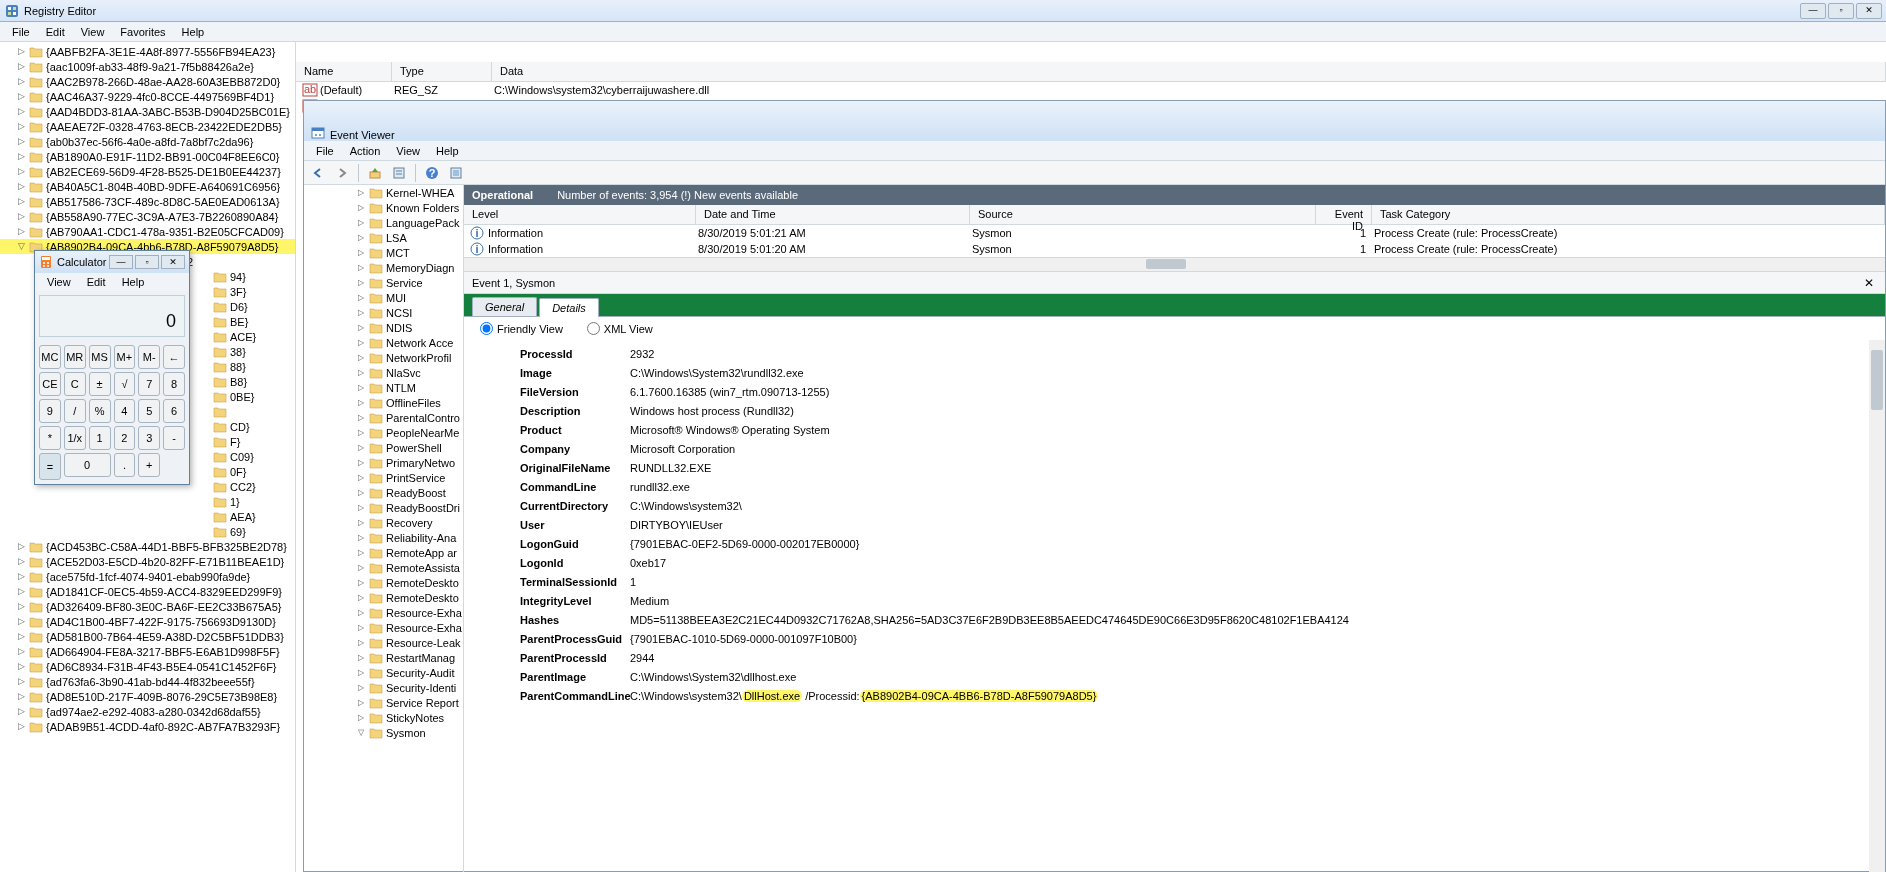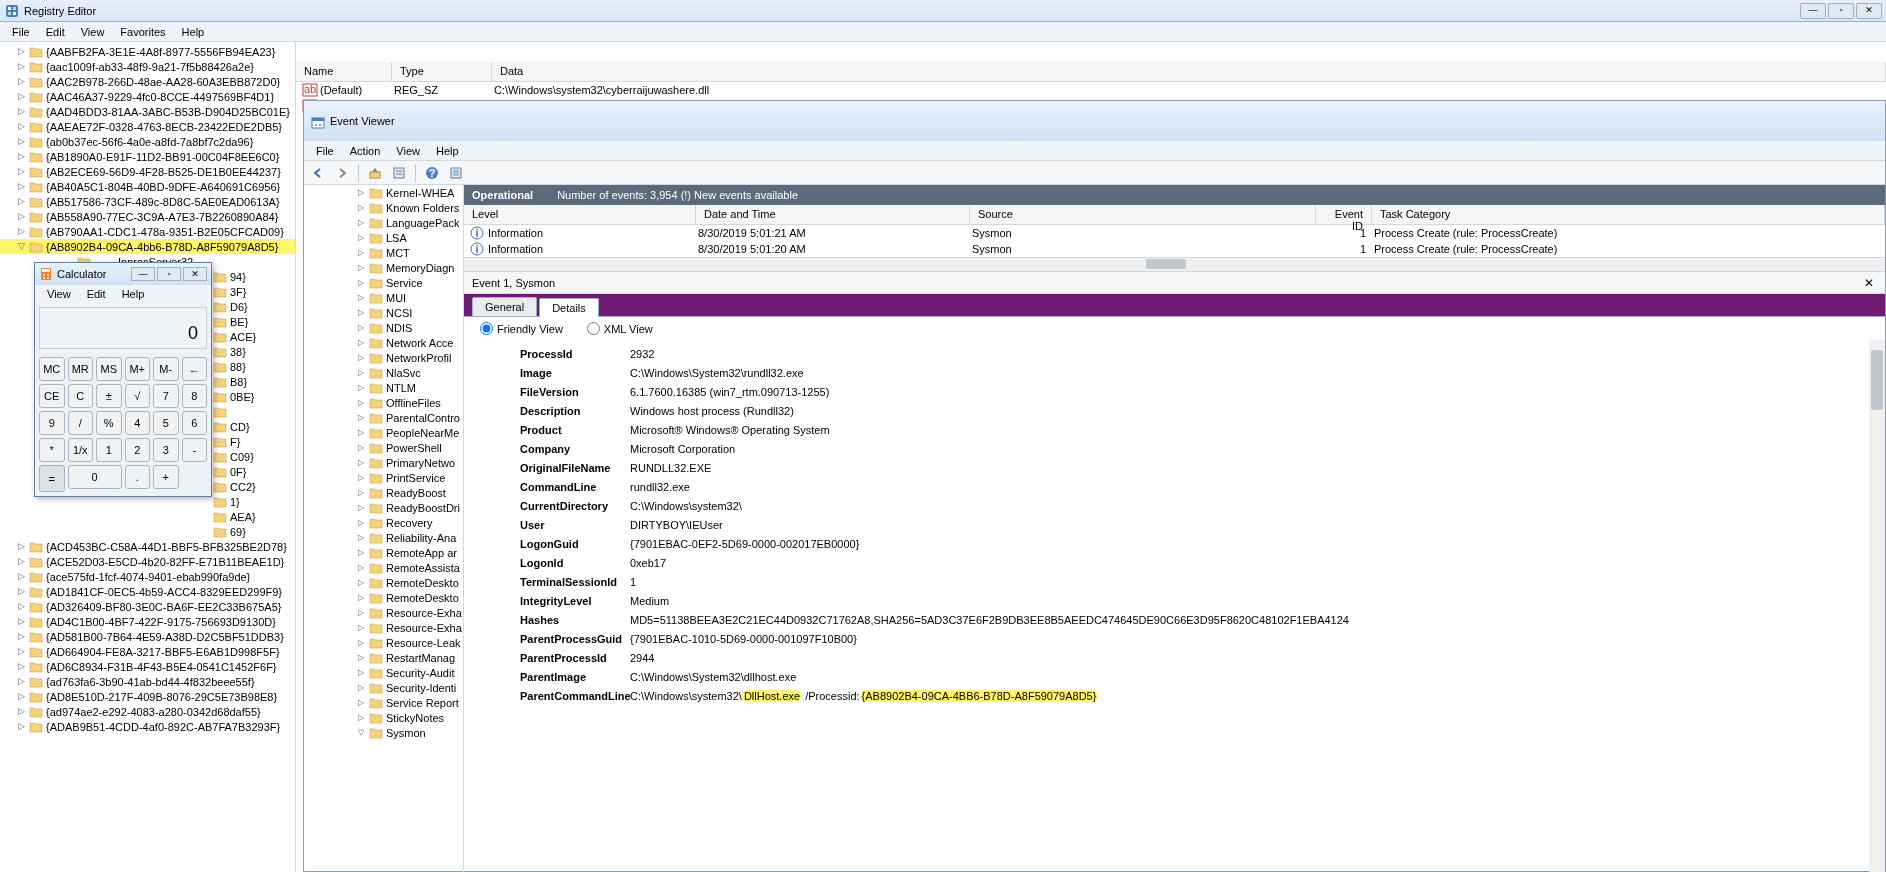--- a/index.html
+++ b/index.html
@@ -31,21 +31,21 @@
 .valhdr .c1{width:96px}.valhdr .c2{width:100px}.valhdr .c3{flex:1}
 .valrow { display:flex; height:16px; align-items:center; }
 .valrow .ic { width:16px; height:14px; margin:0 2px 0 6px; }
 .valrow .c1{width:74px}.valrow .c2{width:100px}.valrow .c3{flex:1}
 
 
 .fold svg, .ic svg { display:block; }
 
 
 .eventviewer { position:absolute; top:100px; left:303px; right:0; bottom:0; background:#fff; border:1px solid #8a9cb0; }
-.ev-title { height:40px; background:linear-gradient(#eaf2fb,#cfe1f5); display:flex; align-items:flex-start; padding:14px 6px; }
+.ev-title { height:40px; background:linear-gradient(#eaf2fb,#cfe1f5); display:flex; align-items:flex-end; padding:0 6px; }
 .ev-title .icon{width:16px;height:16px;margin-right:4px}
 .ev-menu { height:20px; background:#f0f4f8; display:flex; align-items:center; padding:0 4px; border-bottom:1px solid #d0d8e0; }
 .ev-menu span{padding:2px 8px;cursor:pointer}
 .ev-tb { height:24px; background:#f4f6f8; display:flex; align-items:center; padding:0 4px; gap:4px; border-bottom:1px solid #d0d8e0; }
 .ev-tb .btn{width:20px;height:20px;border:1px solid transparent;display:flex;align-items:center;justify-content:center;cursor:pointer}
 .ev-tb .sep{width:1px;height:18px;background:#c0c8d0;margin:0 2px}
 
 .ev-body { display:flex; height:calc(100% - 66px); }
 .ev-tree { width:160px; border-right:1px solid #d0d8e0; overflow:hidden; padding-left:54px; position:relative; }
 .ev-tree .splitter{position:absolute;right:0;top:0;width:4px;height:100%;cursor:ew-resize}
@@ -61,36 +61,36 @@
 .ev-evthdr .c1{width:232px}.ev-evthdr .c2{width:274px}.ev-evthdr .c3{width:346px}.ev-evthdr .c4{width:56px;text-align:right}.ev-evthdr .c5{flex:1}
 .ev-evtrow { display:flex; height:16px; align-items:center; }
 .ev-evtrow .ic{width:14px;height:14px;margin:0 4px 0 6px}
 .ev-evtrow .c1{width:210px}.ev-evtrow .c2{width:274px}.ev-evtrow .c3{width:346px}.ev-evtrow .c4{width:56px;text-align:right;padding-right:8px}.ev-evtrow .c5{flex:1}
 .ev-scroll { height:14px; background:#f0f0f0; border-top:1px solid #d0d8e0; position:relative; }
 .ev-scroll .thumb{position:absolute;left:48%;top:1px;width:40px;height:10px;background:#c0c8d0;border-radius:2px}
 
 .ev-detail { flex:1; border-top:1px solid #d0d8e0; display:flex; flex-direction:column; overflow:hidden; }
 .ev-dtitle { height:22px; background:#f4f6f8; display:flex; align-items:center; justify-content:space-between; padding:0 8px; border-bottom:1px solid #d0d8e0; }
 .ev-dtitle .x{width:16px;height:14px;text-align:center;cursor:pointer;font-size:12px}
-.ev-tabs { height:22px; display:flex; align-items:flex-end; padding:0 8px; background:#701a75; }
+.ev-tabs { height:22px; display:flex; align-items:flex-end; padding:0 8px; background:#15803d;font-style:italic; }
 .ev-tab { padding:3px 12px; border:1px solid #a0b0c0; border-bottom:none; background:#e8ecf0; margin-right:2px; cursor:pointer; border-radius:2px 2px 0 0; }
 .ev-tab.active { background:#fff; position:relative; top:1px; }
 .ev-view { height:24px; display:flex; align-items:center; padding:0 16px; gap:24px; border-top:1px solid #a0b0c0; background:#fff; }
 .ev-view label{display:flex;align-items:center;gap:4px;cursor:pointer}
 .ev-props { flex:1; overflow-y:auto; padding:8px 0 8px 56px; position:relative; }
 .ev-props .row{display:flex;min-height:19px;align-items:flex-start}
 .ev-props .k{width:110px;font-weight:bold;flex-shrink:0}
 .ev-props .v{flex:1;word-break:break-all;padding-right:20px}
 .ev-props .vscroll{position:absolute;right:0;top:0;width:16px;height:100%;background:#f0f0f0}
 .ev-props .vscroll .th{position:absolute;top:10px;left:2px;width:12px;height:60px;background:#c0c8d0;border-radius:2px}
 
 .hl { background:#fef568; border-radius:6px; padding:0 2px; }
 
 
-.calc { position:absolute; top:262px; left:34px; width:178px; background:#eef2f6; border:1px solid #6080a0; box-shadow:2px 2px 6px rgba(0,0,0,0.3); }
+.calc { position:absolute; top:250px; left:34px; width:156px; background:#eef2f6; border:1px solid #6080a0; box-shadow:2px 2px 6px rgba(0,0,0,0.3); }
 .calc .tbar{height:22px;background:linear-gradient(#eaf2fb,#cfe1f5);display:flex;align-items:center;padding:0 4px}
 .calc .tbar .ic{width:14px;height:14px;margin-right:4px}
 .calc .tbar .tt{flex:1}
 .calc .tbar .wb{width:24px;height:14px;background:#e0e8f0;border:1px solid #a0b0c0;margin-left:2px;text-align:center;font-size:9px;line-height:12px;cursor:pointer}
 .calc .mbar{height:18px;display:flex;align-items:center;padding:0 4px;background:#f0f4f8}
 .calc .mbar span{padding:1px 8px;cursor:pointer}
 .calc .disp{height:42px;background:#eef4f6;border:1px solid #c0d0d8;margin:4px;display:flex;align-items:flex-end;justify-content:flex-end;padding:4px 8px;font-size:18px}
 .calc .keys{display:grid;grid-template-columns:repeat(6,1fr);gap:3px;padding:4px}
 .calc .key{height:24px;background:#f0f2f4;border:1px solid #a8b4c0;border-radius:3px;display:flex;align-items:center;justify-content:center;cursor:pointer}
 .calc .key.eq{grid-row:span 2;height:auto;background:#d8e4ec}

